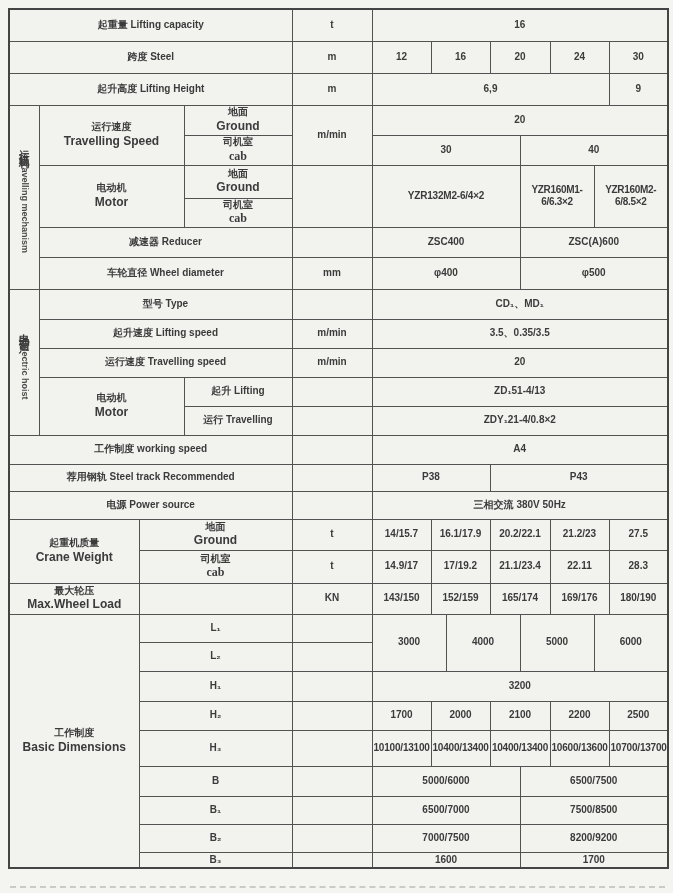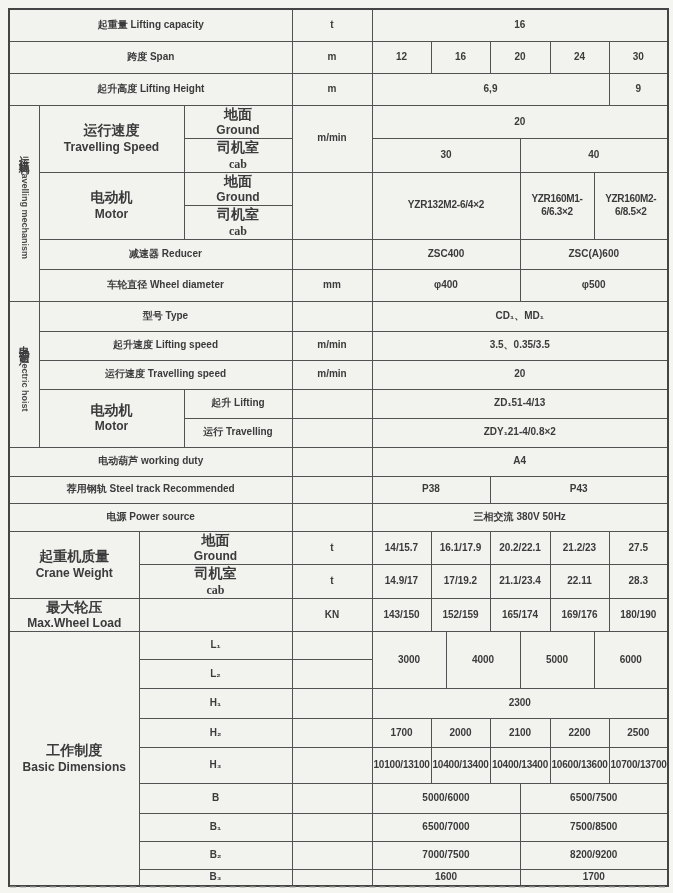--- a/index.html
+++ b/index.html
@@ -19,21 +19,21 @@
   }
   #spec-table td{
     border:1px solid #525252;
     text-align:center;vertical-align:middle;
     padding:0 1px;
     font-size:10px;
     overflow:hidden;
     line-height:1.25;
   }
   #spec-table{border:2px solid #454545;font-weight:bold;}
-  .two-line .zh{display:block;font-size:14px;}
+  .two-line .zh{display:block;font-size:10px;}
   .two-line .en{display:block;font-size:12px;}
   .cab-en{font-size:13px;font-family:"Liberation Serif","DejaVu Serif",serif;}
   .vcell{padding:0;}
   .vlabel{
     display:flex;flex-direction:column;align-items:center;justify-content:center;
     height:100%;gap:6px;
   }
   .vzh{writing-mode:vertical-rl;text-orientation:upright;letter-spacing:3px;font-size:10.5px;}
   .ven{writing-mode:vertical-rl;font-size:9px;color:#4a4a4a;}
   .val{font-size:10px;}
@@ -66,21 +66,21 @@
   </colgroup>
 
   <tbody>
       <tr style="height:32px">
     <td colspan="4">起重量 Lifting capacity</td>
     <td class="unit">t</td>
     <td colspan="8" class="val">16</td>
   </tr>
 
   <tr style="height:32px">
-    <td colspan="4">跨度 Span</td>
+    <td colspan="4">跨度 Steel</td>
     <td class="unit">m</td>
     <td class="val">12</td>
     <td colspan="2" class="val">16</td>
     <td colspan="2" class="val">20</td>
     <td colspan="2" class="val">24</td>
     <td class="val">30</td>
   </tr>
 
   <tr style="height:32px">
     <td colspan="4">起升高度 Lifting Height</td>
@@ -187,21 +187,21 @@
     <td colspan="8" class="val">ZD₁51-4/13</td>
   </tr>
 
   <tr style="height:29px">
     <td>运行 Travelling</td>
     <td class="unit"></td>
     <td colspan="8" class="val">ZDY₁21-4/0.8×2</td>
   </tr>
 
   <tr style="height:29px">
-    <td colspan="4">电动葫芦 working duty</td>
+    <td colspan="4">工作制度 working speed</td>
     <td class="unit"></td>
     <td colspan="8" class="val">A4</td>
   </tr>
 
   <tr style="height:27px">
     <td colspan="4">荐用钢轨 Steel track Recommended</td>
     <td class="unit"></td>
     <td colspan="3" class="val">P38</td>
     <td colspan="5" class="val">P43</td>
   </tr>
@@ -270,21 +270,21 @@
   </tr>
 
   <tr style="height:29px">
     <td colspan="2">L₂</td>
     <td class="unit"></td>
   </tr>
 
   <tr style="height:30px">
     <td colspan="2">H₁</td>
     <td class="unit"></td>
-    <td colspan="8" class="val">2300</td>
+    <td colspan="8" class="val">3200</td>
   </tr>
 
   <tr style="height:29px">
     <td colspan="2">H₂</td>
     <td class="unit"></td>
     <td class="val">1700</td>
     <td colspan="2" class="val">2000</td>
     <td colspan="2" class="val">2100</td>
     <td colspan="2" class="val">2200</td>
     <td class="val">2500</td>

